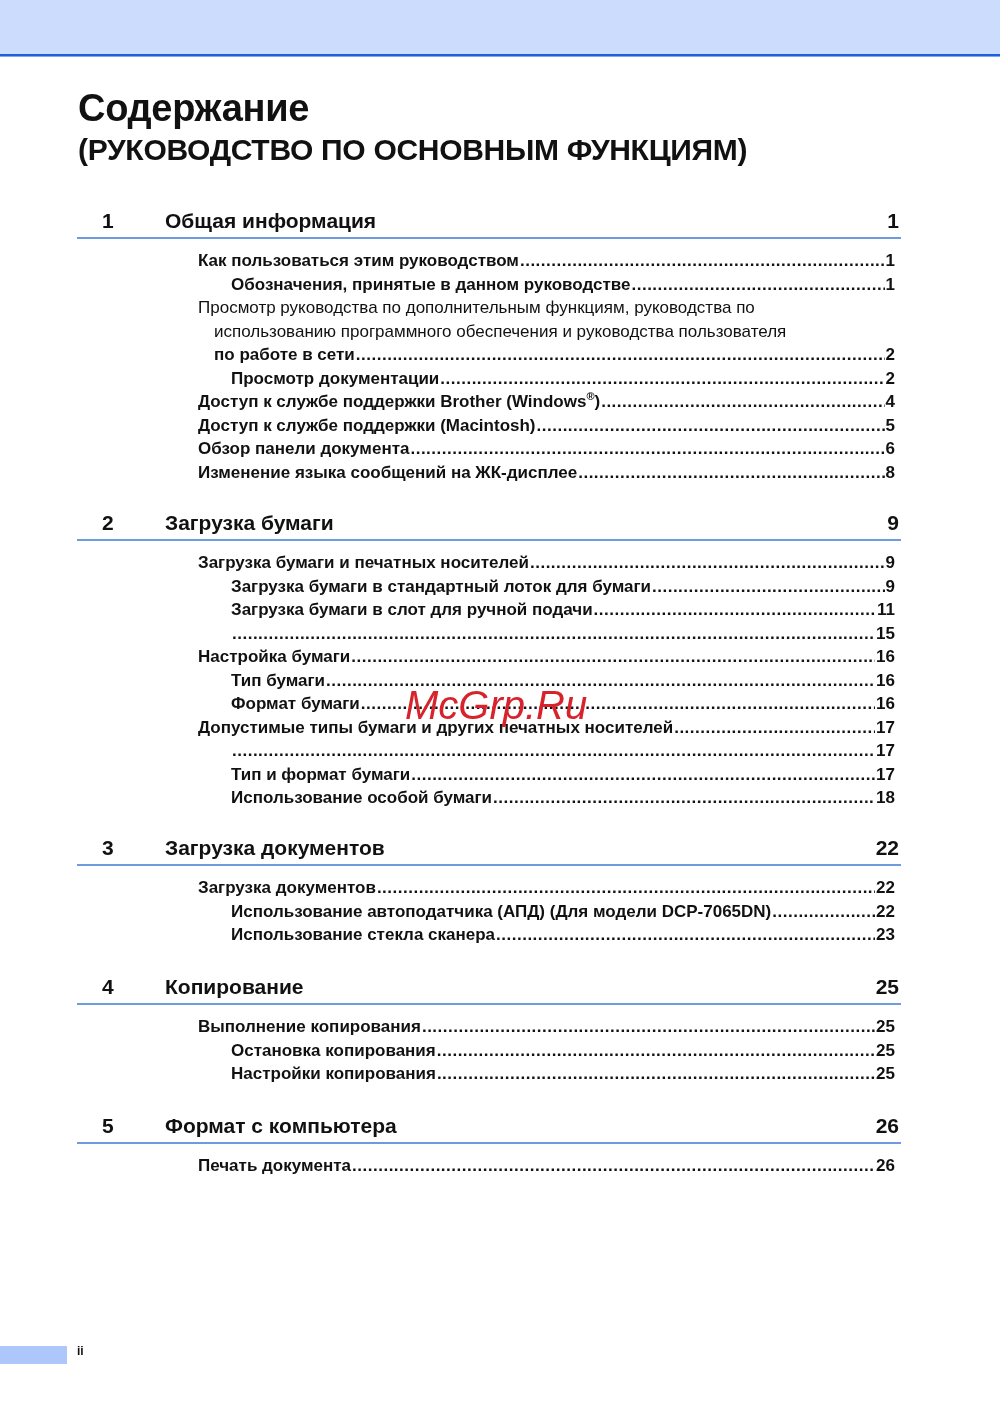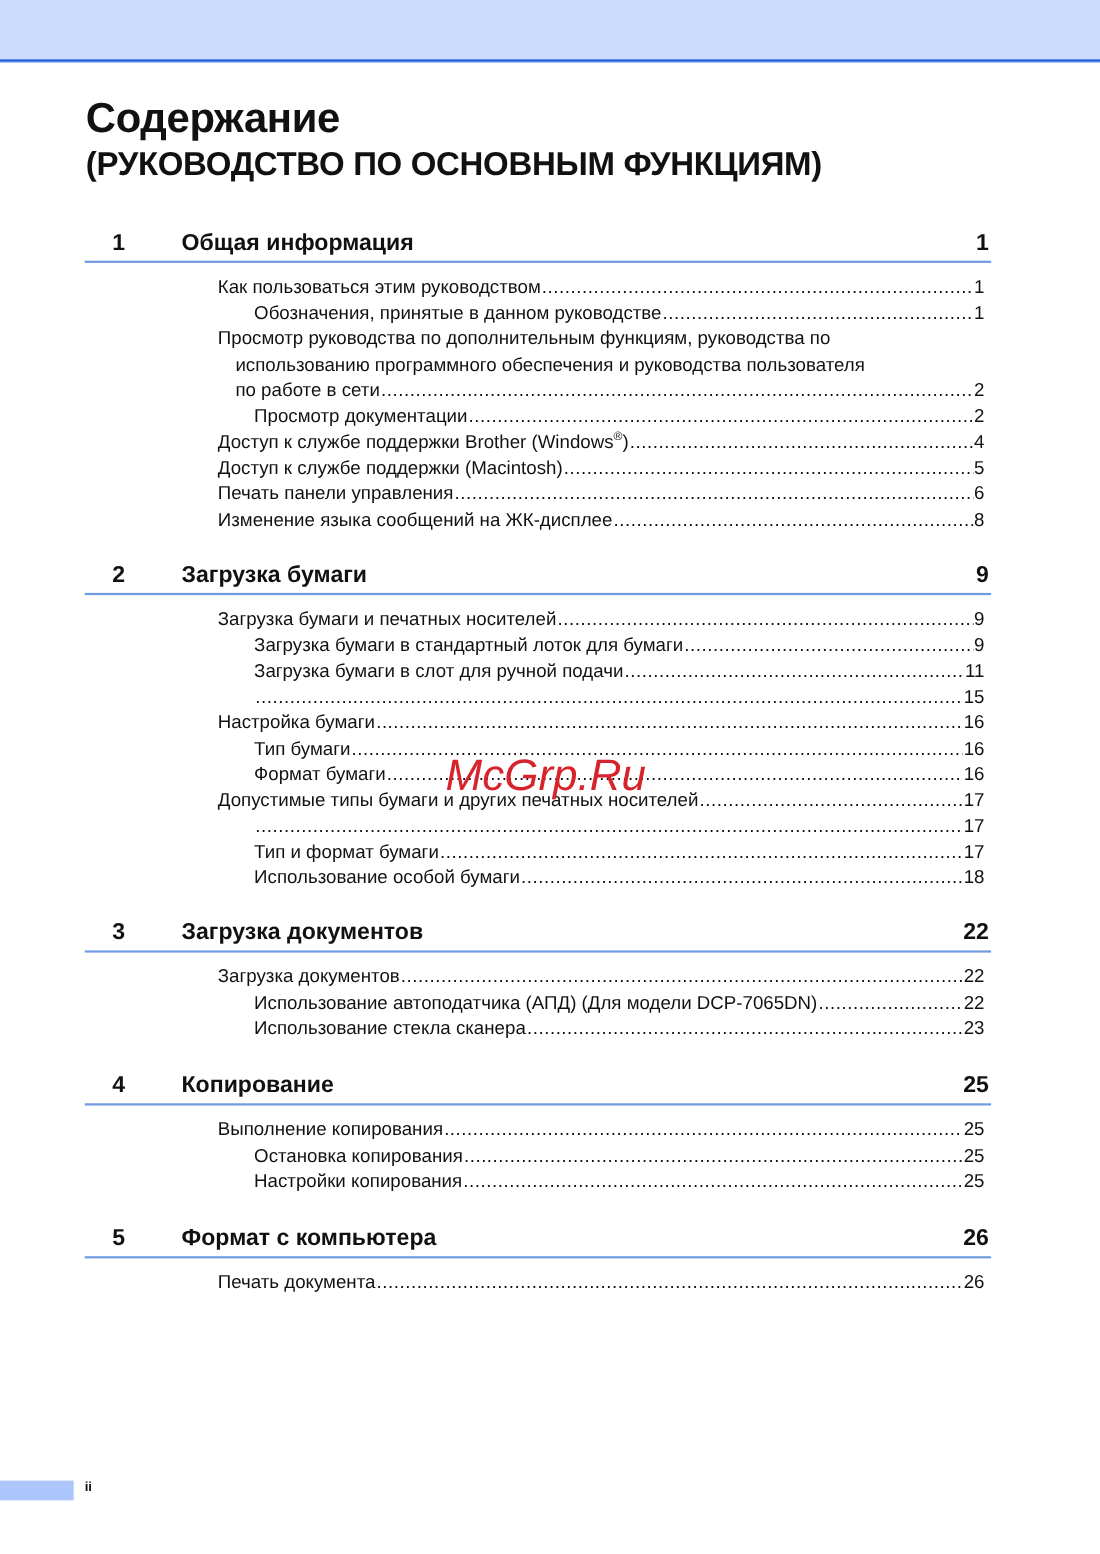--- a/index.html
+++ b/index.html
@@ -29,21 +29,21 @@
   .ch-page { position: absolute; right: 2px; top: 6px; }
 
   .entries { margin-top: 10px; }
   .entry {
     position: relative; font-size: 17px; line-height: 23.5px;
     margin-right: 6px;
   }
   .entry.l1 { margin-left: 121px; }
   .entry.l2 { margin-left: 154px; }
   .entry.multi .wrap { padding-left: 16px; }
-  .row { display: flex; align-items: center; }
+  .row { display: flex; align-items: center; font-weight: bold; }
   .row .txt { white-space: nowrap; }
   .row .dots {
     flex: 1; overflow: hidden; white-space: nowrap; margin: 0 1px;
     letter-spacing: 0.5px;
   }
   .row .dots::before {
     content: "........................................................................................................................................................................................................";
   }
   .row .pg { white-space: nowrap; }
   sup { font-size: 11px; line-height: 0; }
@@ -119,21 +119,21 @@
         </div>
         <div class="entry l1">
           <div class="row">
             <span class="txt"><span>Доступ к службе поддержки (Macintosh)</span></span>
             <span class="dots"></span>
             <span class="pg">5</span>
           </div>
         </div>
         <div class="entry l1">
           <div class="row">
-            <span class="txt"><span>Печать панели управления</span></span>
+            <span class="txt"><span>Обзор панели документа</span></span>
             <span class="dots"></span>
             <span class="pg">6</span>
           </div>
         </div>
         <div class="entry l1">
           <div class="row">
             <span class="txt"><span>Изменение языка сообщений на ЖК-дисплее</span></span>
             <span class="dots"></span>
             <span class="pg">8</span>
           </div>

